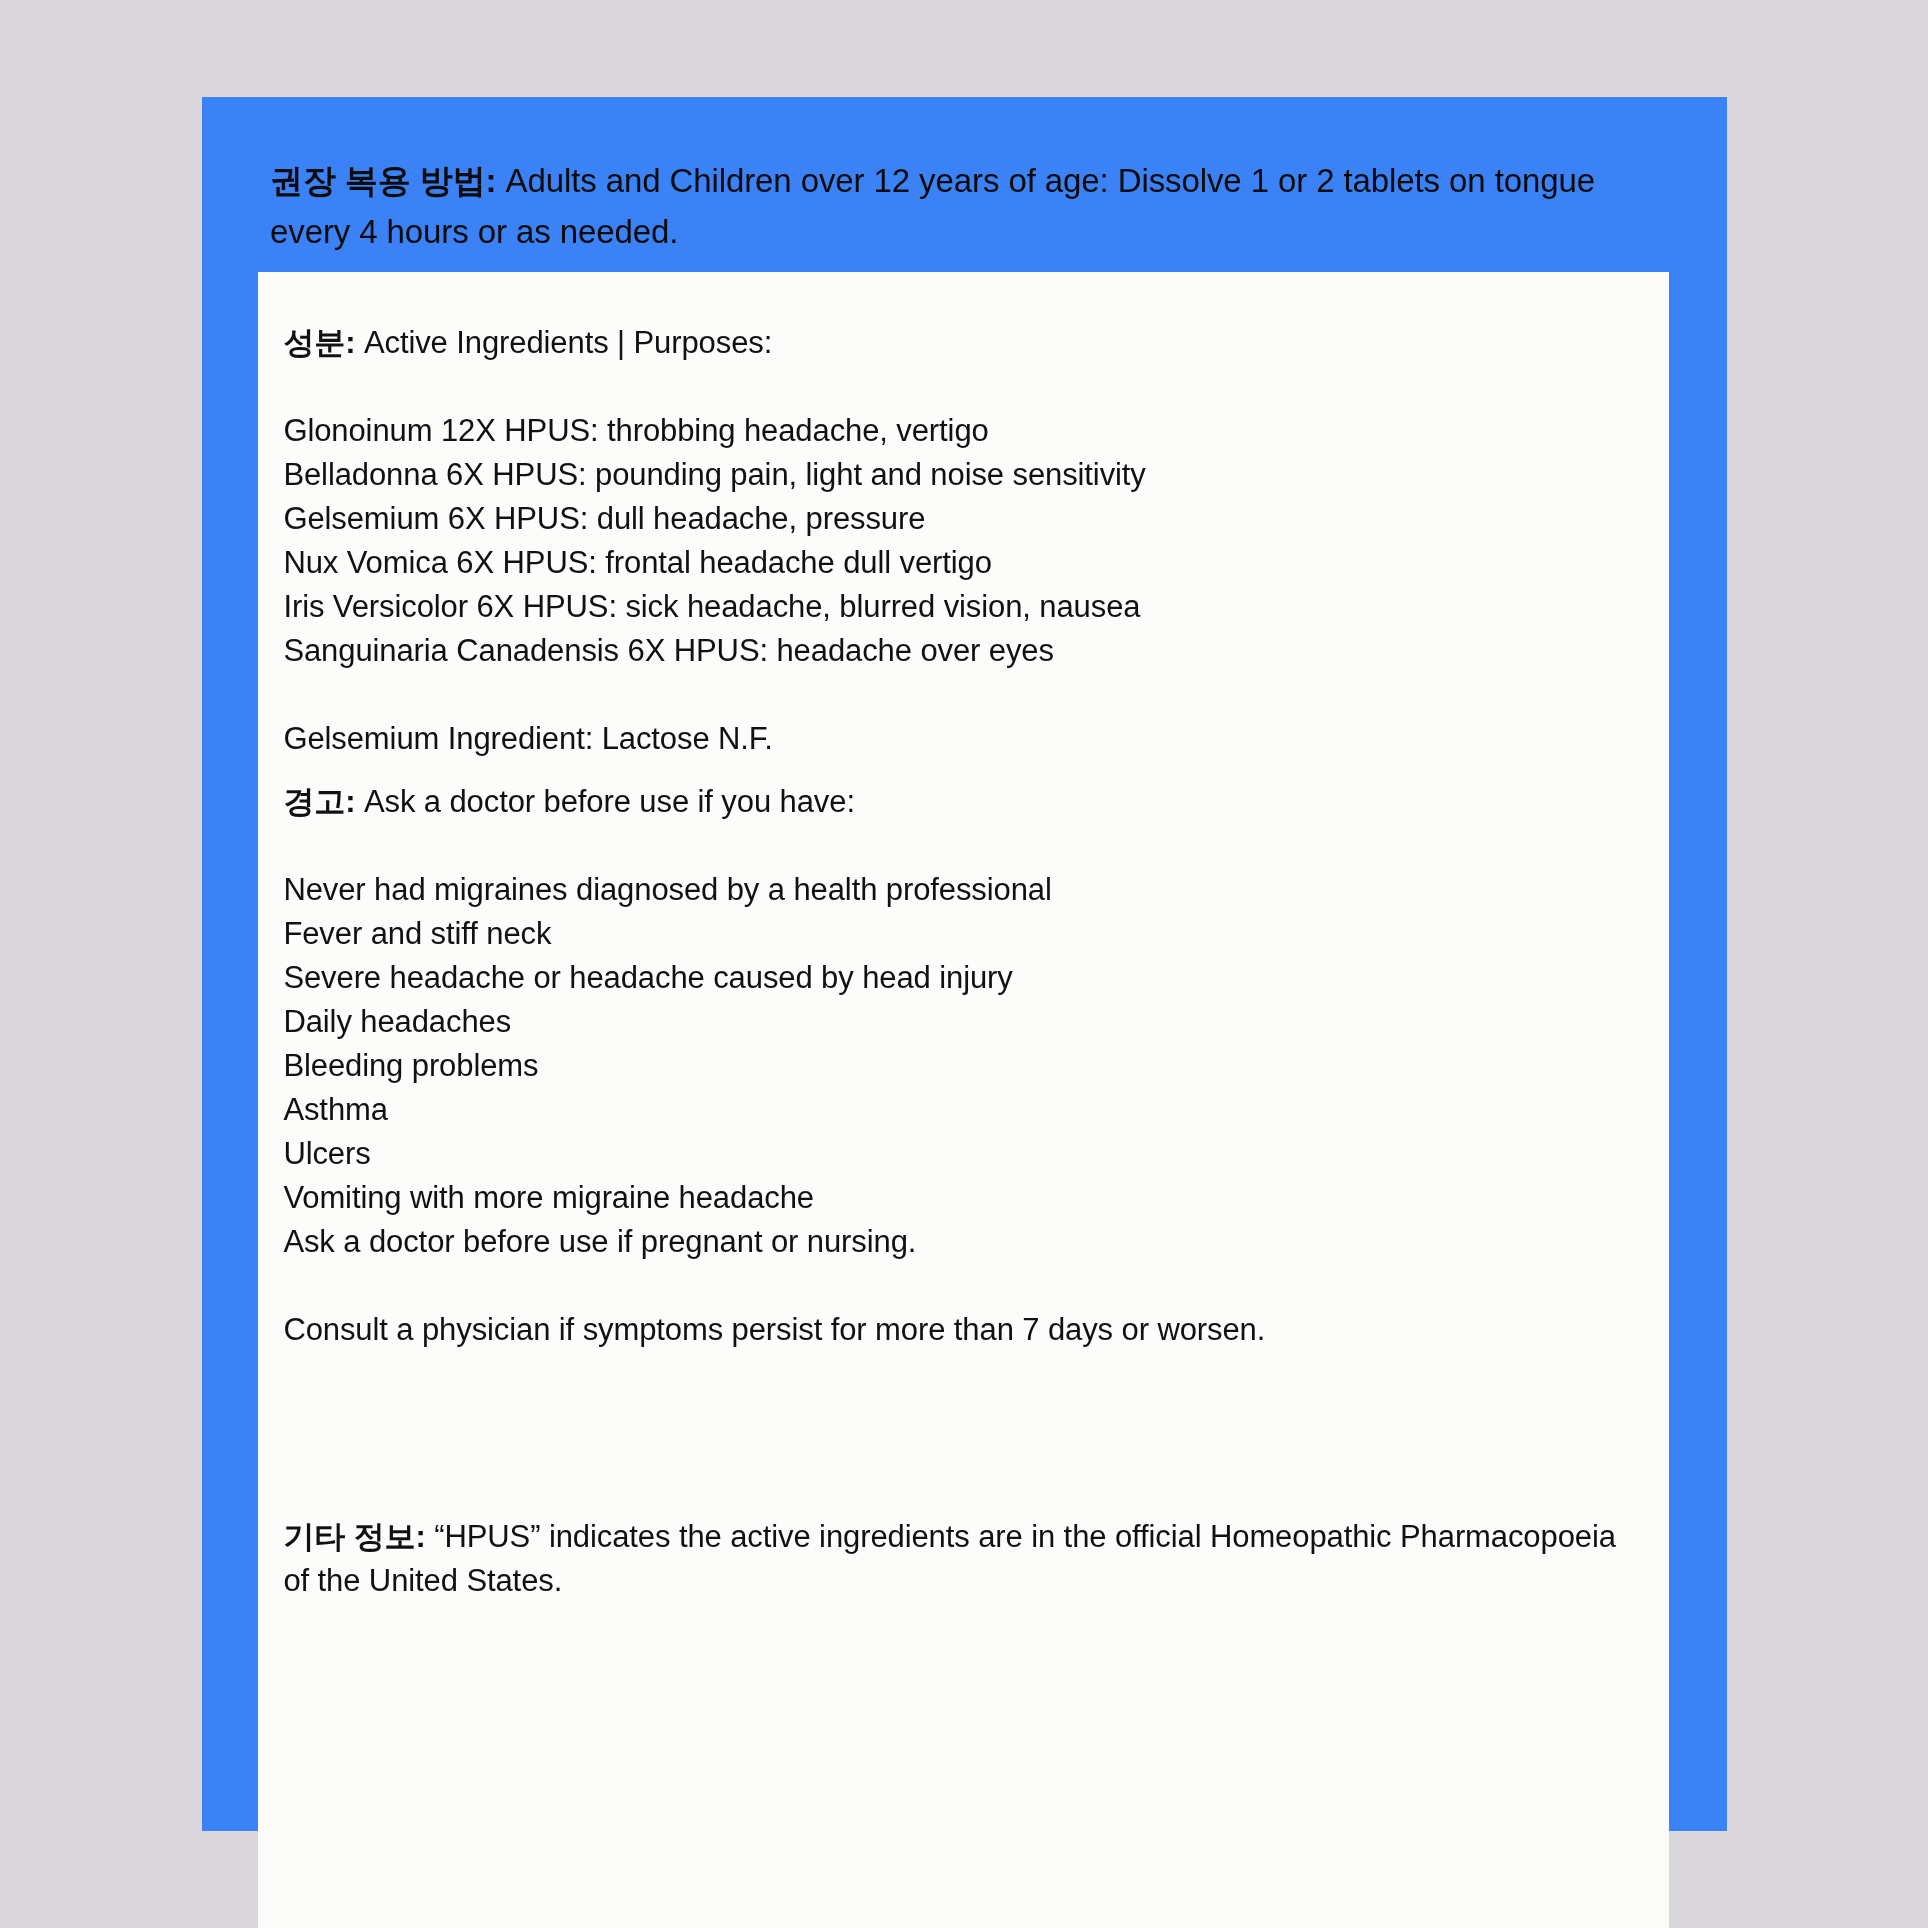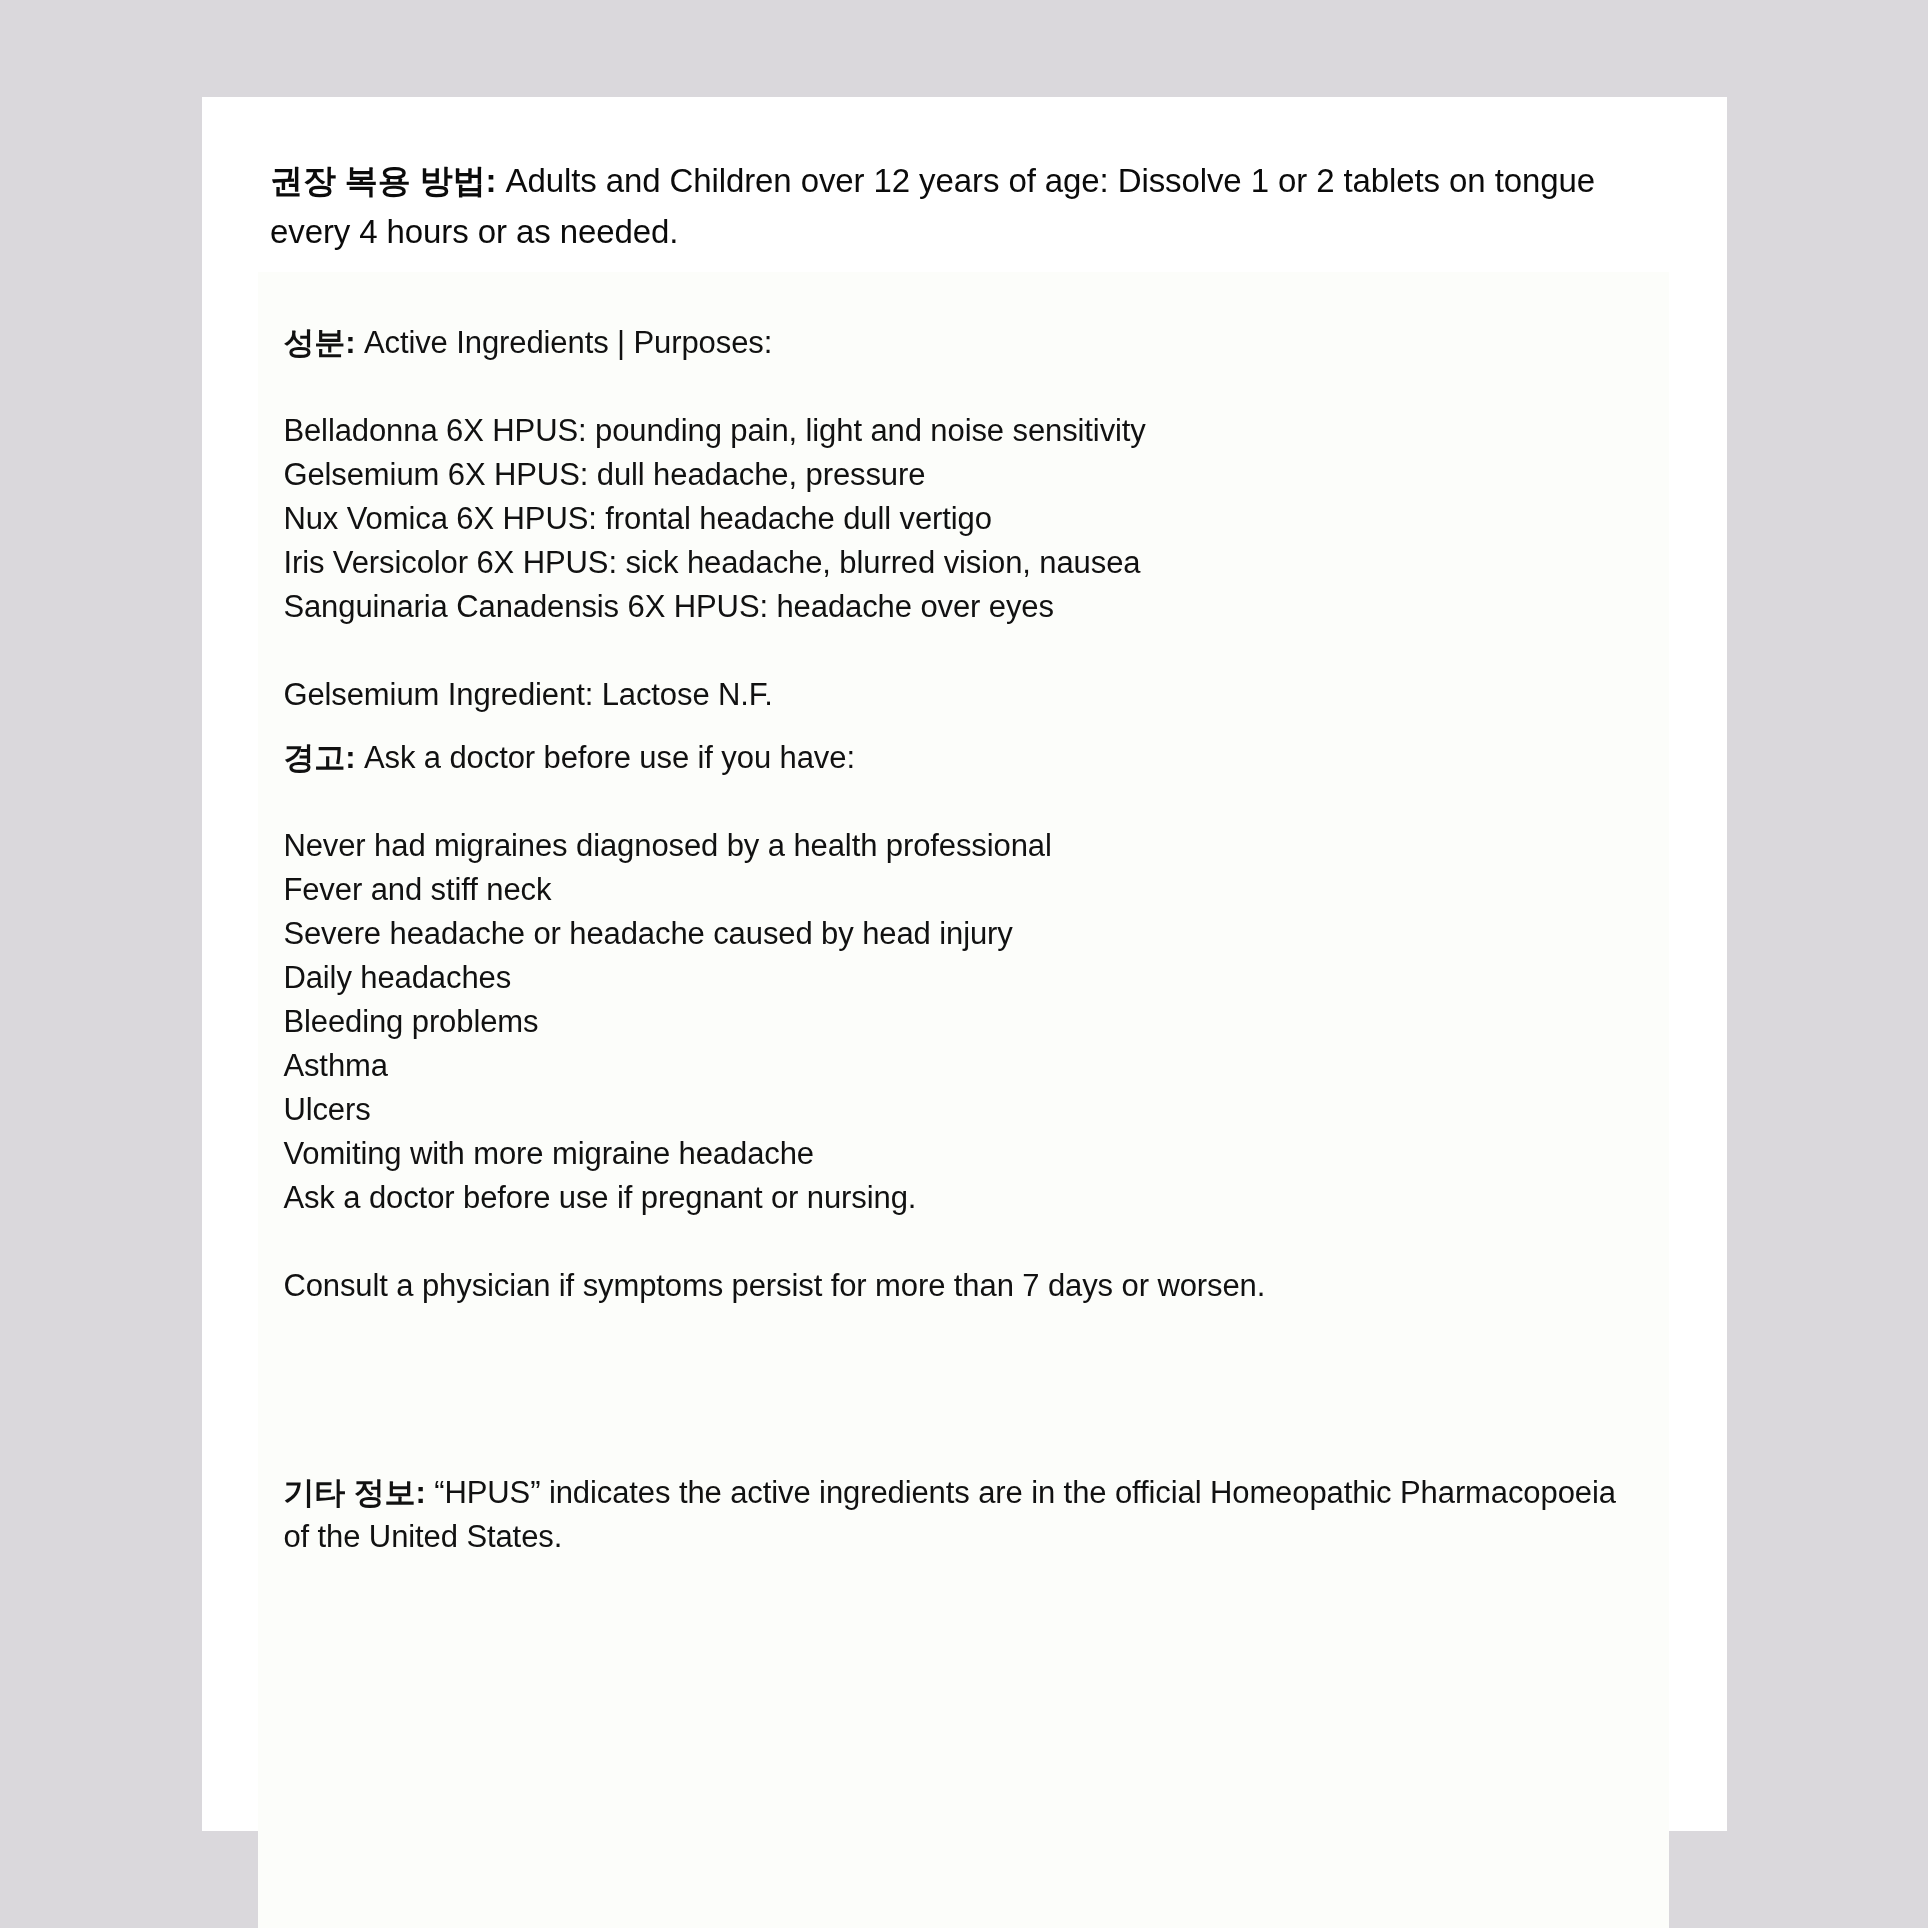--- a/index.html
+++ b/index.html
@@ -66,35 +66,36 @@
   .gap-lg { height: 44px; }
   .gap-md { height: 31px; }
   .gap-sm { height: 19px; }
 
   .line { white-space: nowrap; }
   .para { white-space: normal; }
 </style>
 </head>
 <body style="background: rgb(218, 216, 220);">
 
-<div id="label-card" style="background: #ffffff;">
+<div id="label-card" style="background: #3b82f6;">
 
   <div id="dosage-block">
     <span class="hdr">권장 복용 방법:</span><span> Adults and Children over 12 years of age: Dissolve 1 or 2 tablets on tongue every 4 hours or as needed.</span>
   </div>
 
   <div id="facts-panel" style="background: rgb(252, 253, 250);">
 
     <div class="blk line">
       <span class="hdr">성분:</span><span> Active Ingredients | Purposes:</span>
     </div>
 
     <div class="gap-lg"></div>
 
     <div class="blk">
+      <div class="line">Glonoinum 12X HPUS: throbbing headache, vertigo</div>
       <div class="line">Belladonna 6X HPUS: pounding pain, light and noise sensitivity</div>
       <div class="line">Gelsemium 6X HPUS: dull headache, pressure</div>
       <div class="line">Nux Vomica 6X HPUS: frontal headache dull vertigo</div>
       <div class="line">Iris Versicolor 6X HPUS: sick headache, blurred vision, nausea</div>
       <div class="line">Sanguinaria Canadensis 6X HPUS: headache over eyes</div>
     </div>
 
     <div class="gap-lg"></div>
 
     <div class="blk line">Gelsemium Ingredient: Lactose N.F.</div>

